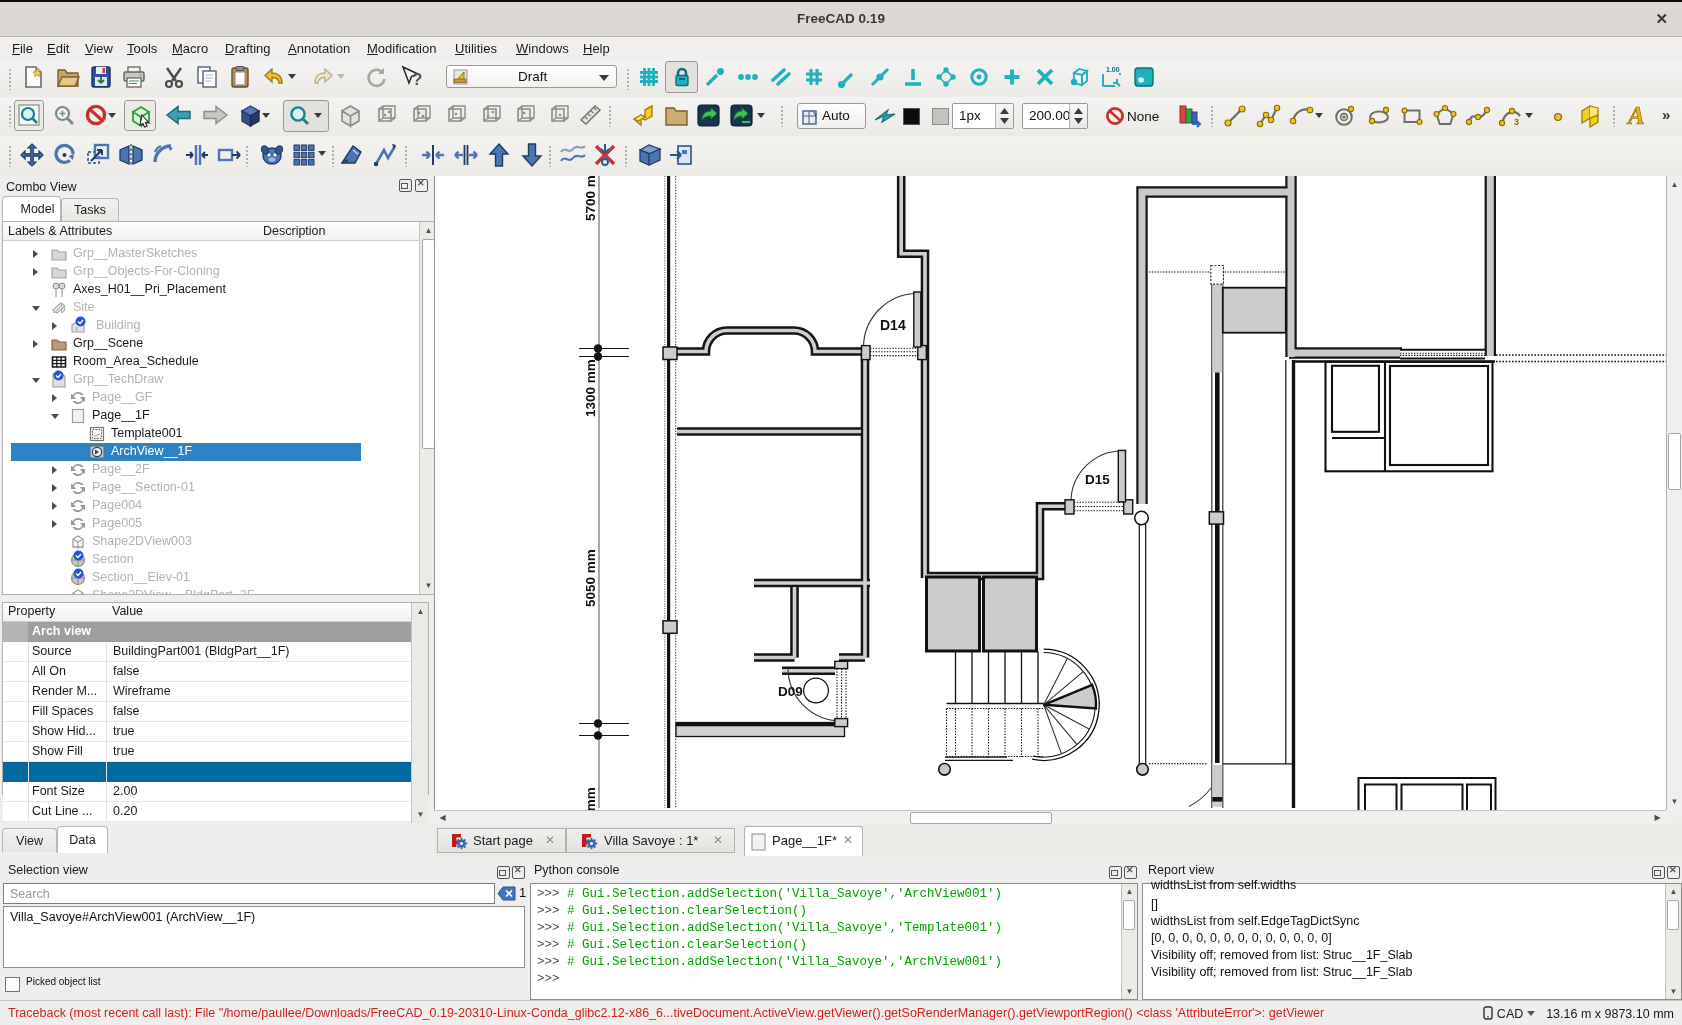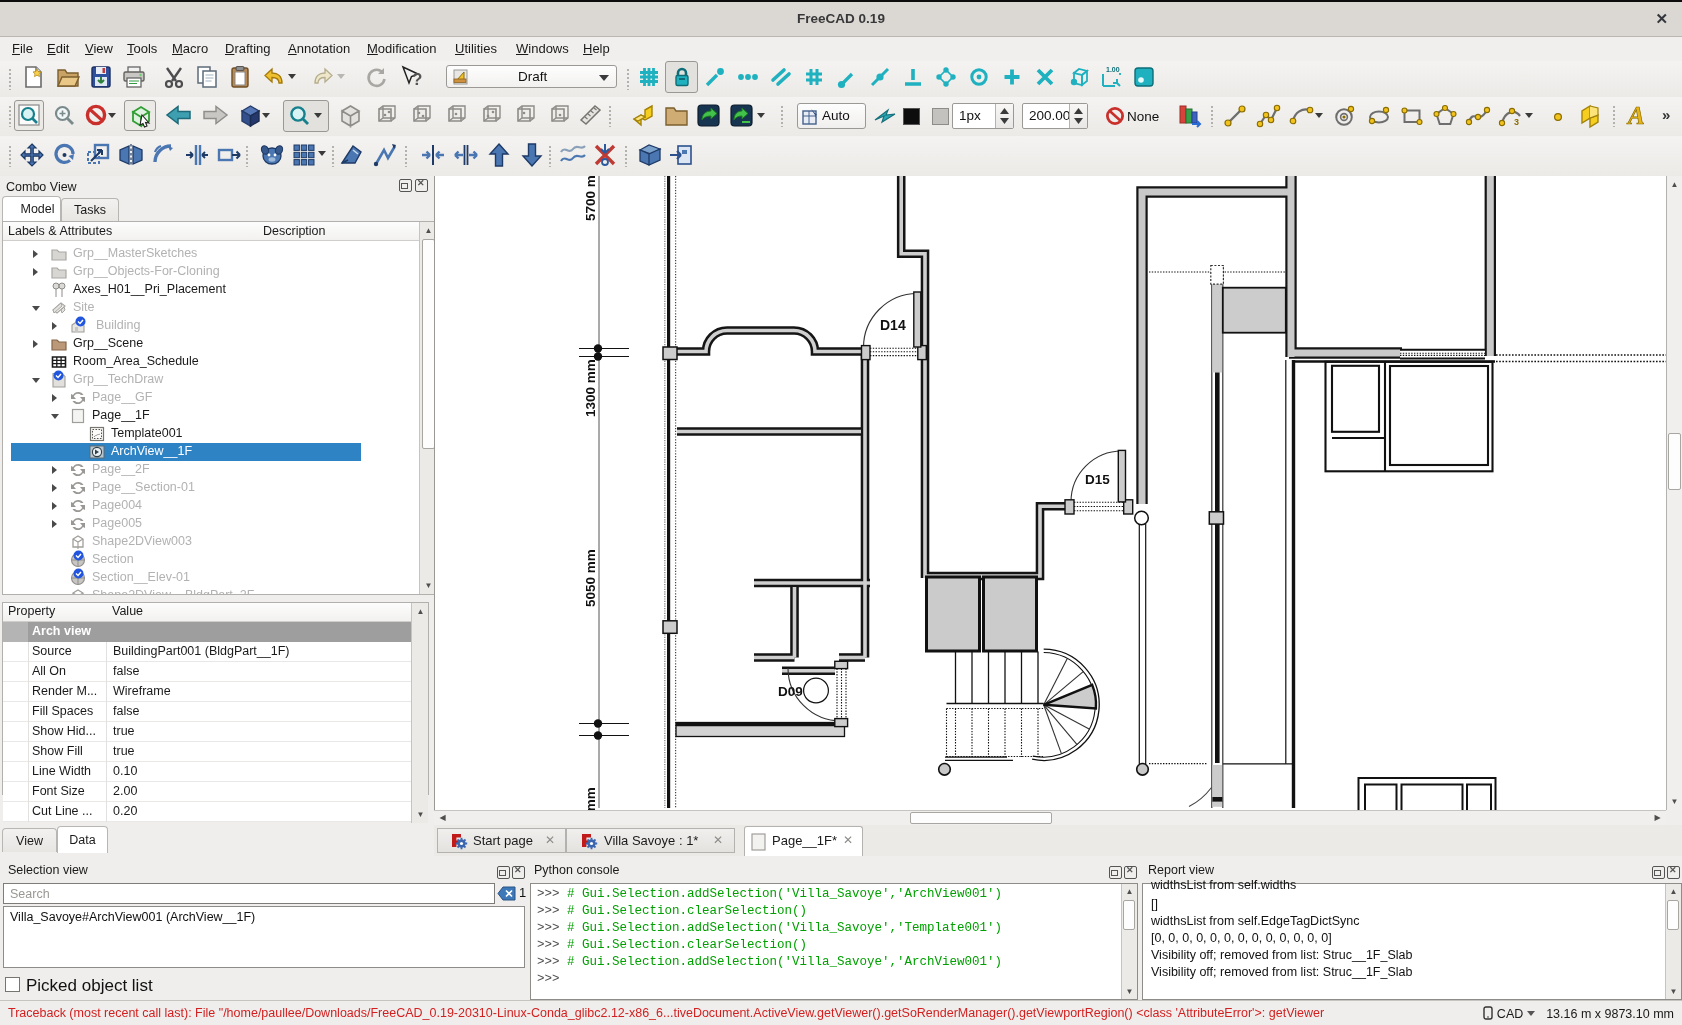--- a/index.html
+++ b/index.html
@@ -768,24 +768,20 @@
             <span class="v">false</span>
           </div>
 <div class="prow" style="top:100px">
             <span class="k">Show Hid...</span>
             <span class="v">true</span>
           </div>
 <div class="prow" style="top:120px">
             <span class="k">Show Fill</span>
             <span class="v">true</span>
           </div>
-<div class="prow" style="top:140px">
-            <span class="k">Line Width</span>
-            <span class="v">0.10</span>
-          </div>
 <div class="prow" style="top:160px">
             <span class="k">Font Size</span>
             <span class="v">2.00</span>
           </div>
 <div class="prow" style="top:180px">
             <span class="k">Cut Line ...</span>
             <span class="v">0.20</span>
           </div>
 <div style="position:absolute;left:25px;top:20px;width:1px;height:180px;background:#e2e1df;"></div>
 <div style="position:absolute;left:103px;top:20px;width:1px;height:180px;background:#e2e1df;"></div>
@@ -1048,21 +1044,21 @@
       </div>
 <svg class="ic" style="left:498px;top:29px" width="18" height="17">
         <path d="M5 2h12v13H5L0 8.5z" fill="#3d78b8" stroke="#2a5484" stroke-width="1"></path>
         <path d="M8 5.5l6 6M14 5.5l-6 6" stroke="#fff" stroke-width="1.6"></path>
       </svg>
 <span class="abs" style="left:519px;top:29px;font-size:13px;color:#111;">1</span>
 <div class="white" style="left:3px;top:50px;width:522px;height:62px;border-color:#8e8c88;">
         <span style="position:absolute;left:6px;top:3px;font-size:12.5px;color:#111;">Villa_Savoye#ArchView001 (ArchView__1F)</span>
       </div>
 <div class="abs" style="left:5px;top:121px;width:13px;height:13px;background:#fff;border:1px solid #77756f;"></div>
-<span class="abs" style="left:26px;top:120px;font-size:17px;color:#111;">Picked object list</span>
+<span class="abs" style="left:26px;top:120px;font-size:10px;color:#111;">Picked object list</span>
 
 <span class="dockhdr" style="left:534px;top:7px">Python console</span>
 <div class="wbtn f" style="left:1109px;top:10px"></div>
 <div class="wbtn x" style="left:1124px;top:10px"></div>
 <div class="white" style="left:530px;top:27px;width:608px;height:117px;border-color:#8e8c88;font-size:12.5px;white-space:nowrap;overflow:hidden;">
 <div style="position:absolute;left:6px;top:3px;font-family:'Liberation Mono',monospace;color:#4e4e4e;">&gt;&gt;&gt; <span style="color:#00a000"># Gui.Selection.addSelection('Villa_Savoye','ArchView001')</span></div>
 <div style="position:absolute;left:6px;top:20px;font-family:'Liberation Mono',monospace;color:#4e4e4e;">&gt;&gt;&gt; <span style="color:#00a000"># Gui.Selection.clearSelection()</span></div>
 <div style="position:absolute;left:6px;top:37px;font-family:'Liberation Mono',monospace;color:#4e4e4e;">&gt;&gt;&gt; <span style="color:#00a000"># Gui.Selection.addSelection('Villa_Savoye','Template001')</span></div>
 <div style="position:absolute;left:6px;top:54px;font-family:'Liberation Mono',monospace;color:#4e4e4e;">&gt;&gt;&gt; <span style="color:#00a000"># Gui.Selection.clearSelection()</span></div>
 <div style="position:absolute;left:6px;top:71px;font-family:'Liberation Mono',monospace;color:#4e4e4e;">&gt;&gt;&gt; <span style="color:#00a000"># Gui.Selection.addSelection('Villa_Savoye','ArchView001')</span></div>

